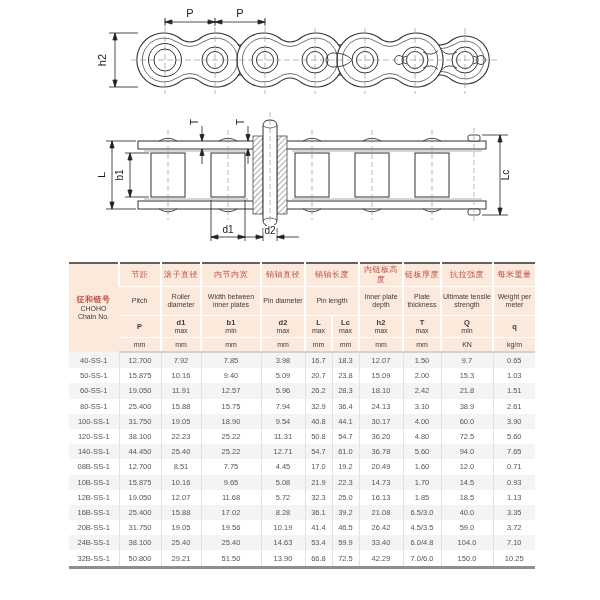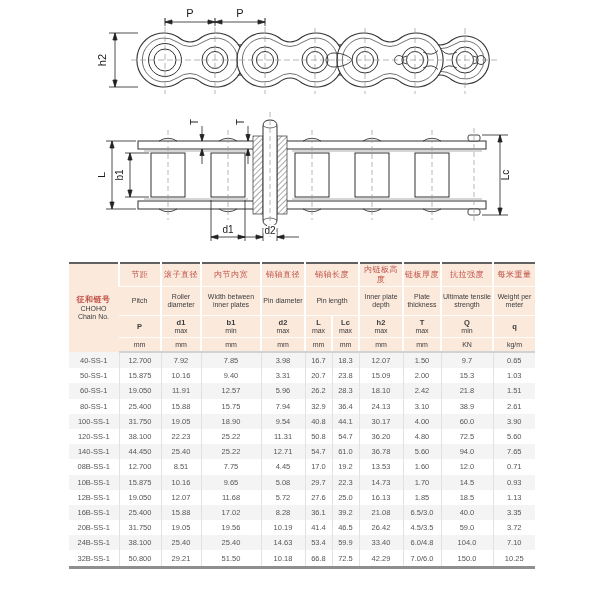--- a/index.html
+++ b/index.html
@@ -326,21 +326,21 @@
             <td>12.07</td>
             <td>1.50</td>
             <td>9.7</td>
             <td>0.65</td>
           </tr>
           <tr>
             <td>50-SS-1</td>
             <td>15.875</td>
             <td>10.16</td>
             <td>9.40</td>
-            <td>3.31</td>
+            <td>5.09</td>
             <td>20.7</td>
             <td>23.8</td>
             <td>15.09</td>
             <td>2.00</td>
             <td>15.3</td>
             <td>1.03</td>
           </tr>
           <tr>
             <td>60-SS-1</td>
             <td>19.050</td>
@@ -407,45 +407,45 @@
             <td>7.65</td>
           </tr>
           <tr>
             <td>08B-SS-1</td>
             <td>12.700</td>
             <td>8.51</td>
             <td>7.75</td>
             <td>4.45</td>
             <td>17.0</td>
             <td>19.2</td>
-            <td>13.53</td>
+            <td>20.49</td>
             <td>1.60</td>
             <td>12.0</td>
             <td>0.71</td>
           </tr>
           <tr>
             <td>10B-SS-1</td>
             <td>15.875</td>
             <td>10.16</td>
             <td>9.65</td>
             <td>5.08</td>
-            <td>29.7</td>
+            <td>21.9</td>
             <td>22.3</td>
             <td>14.73</td>
             <td>1.70</td>
             <td>14.5</td>
             <td>0.93</td>
           </tr>
           <tr>
             <td>12B-SS-1</td>
             <td>19.050</td>
             <td>12.07</td>
             <td>11.68</td>
             <td>5.72</td>
-            <td>27.6</td>
+            <td>32.3</td>
             <td>25.0</td>
             <td>16.13</td>
             <td>1.85</td>
             <td>18.5</td>
             <td>1.13</td>
           </tr>
           <tr>
             <td>16B-SS-1</td>
             <td>25.400</td>
             <td>15.88</td>
@@ -482,21 +482,21 @@
             <td>33.40</td>
             <td>6.0/4.8</td>
             <td>104.0</td>
             <td>7.10</td>
           </tr>
           <tr>
             <td>32B-SS-1</td>
             <td>50.800</td>
             <td>29.21</td>
             <td>51.50</td>
-            <td>10.18</td>
+            <td>13.90</td>
             <td>66.8</td>
             <td>72.5</td>
             <td>42.29</td>
             <td>7.0/6.0</td>
             <td>150.0</td>
             <td>10.25</td>
           </tr>
         </tbody>
     </table>
   </div>

